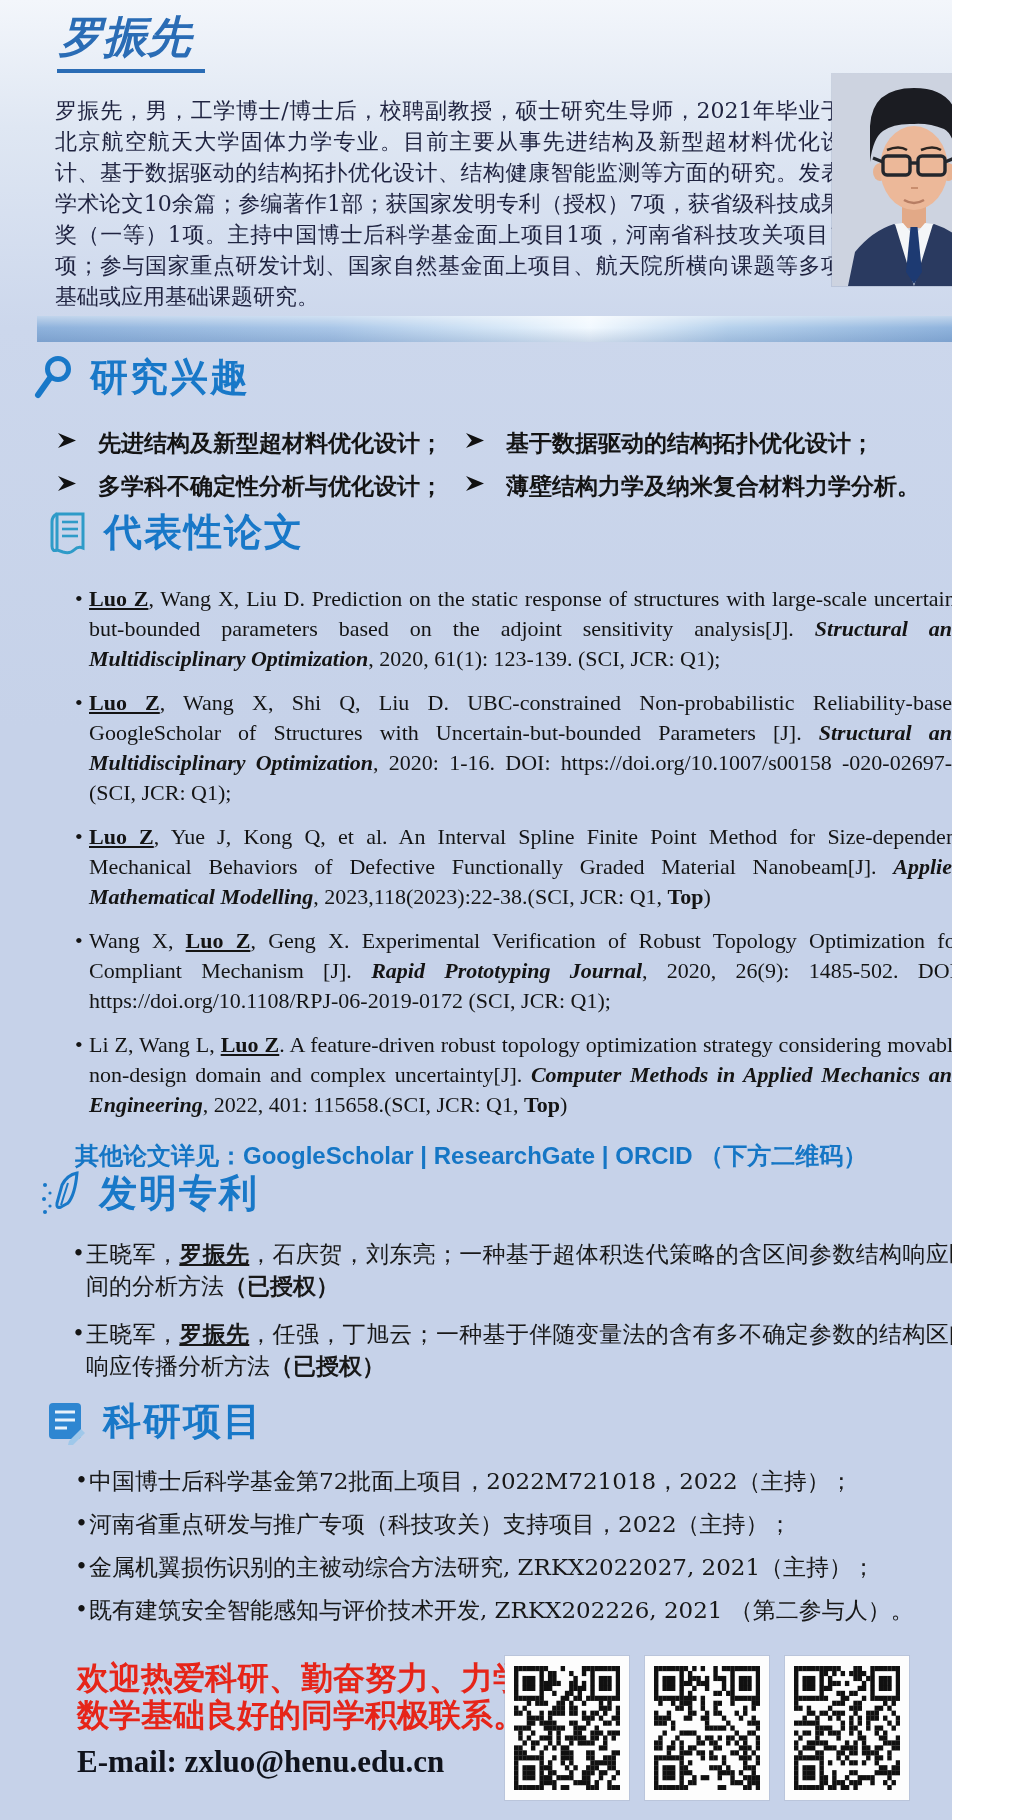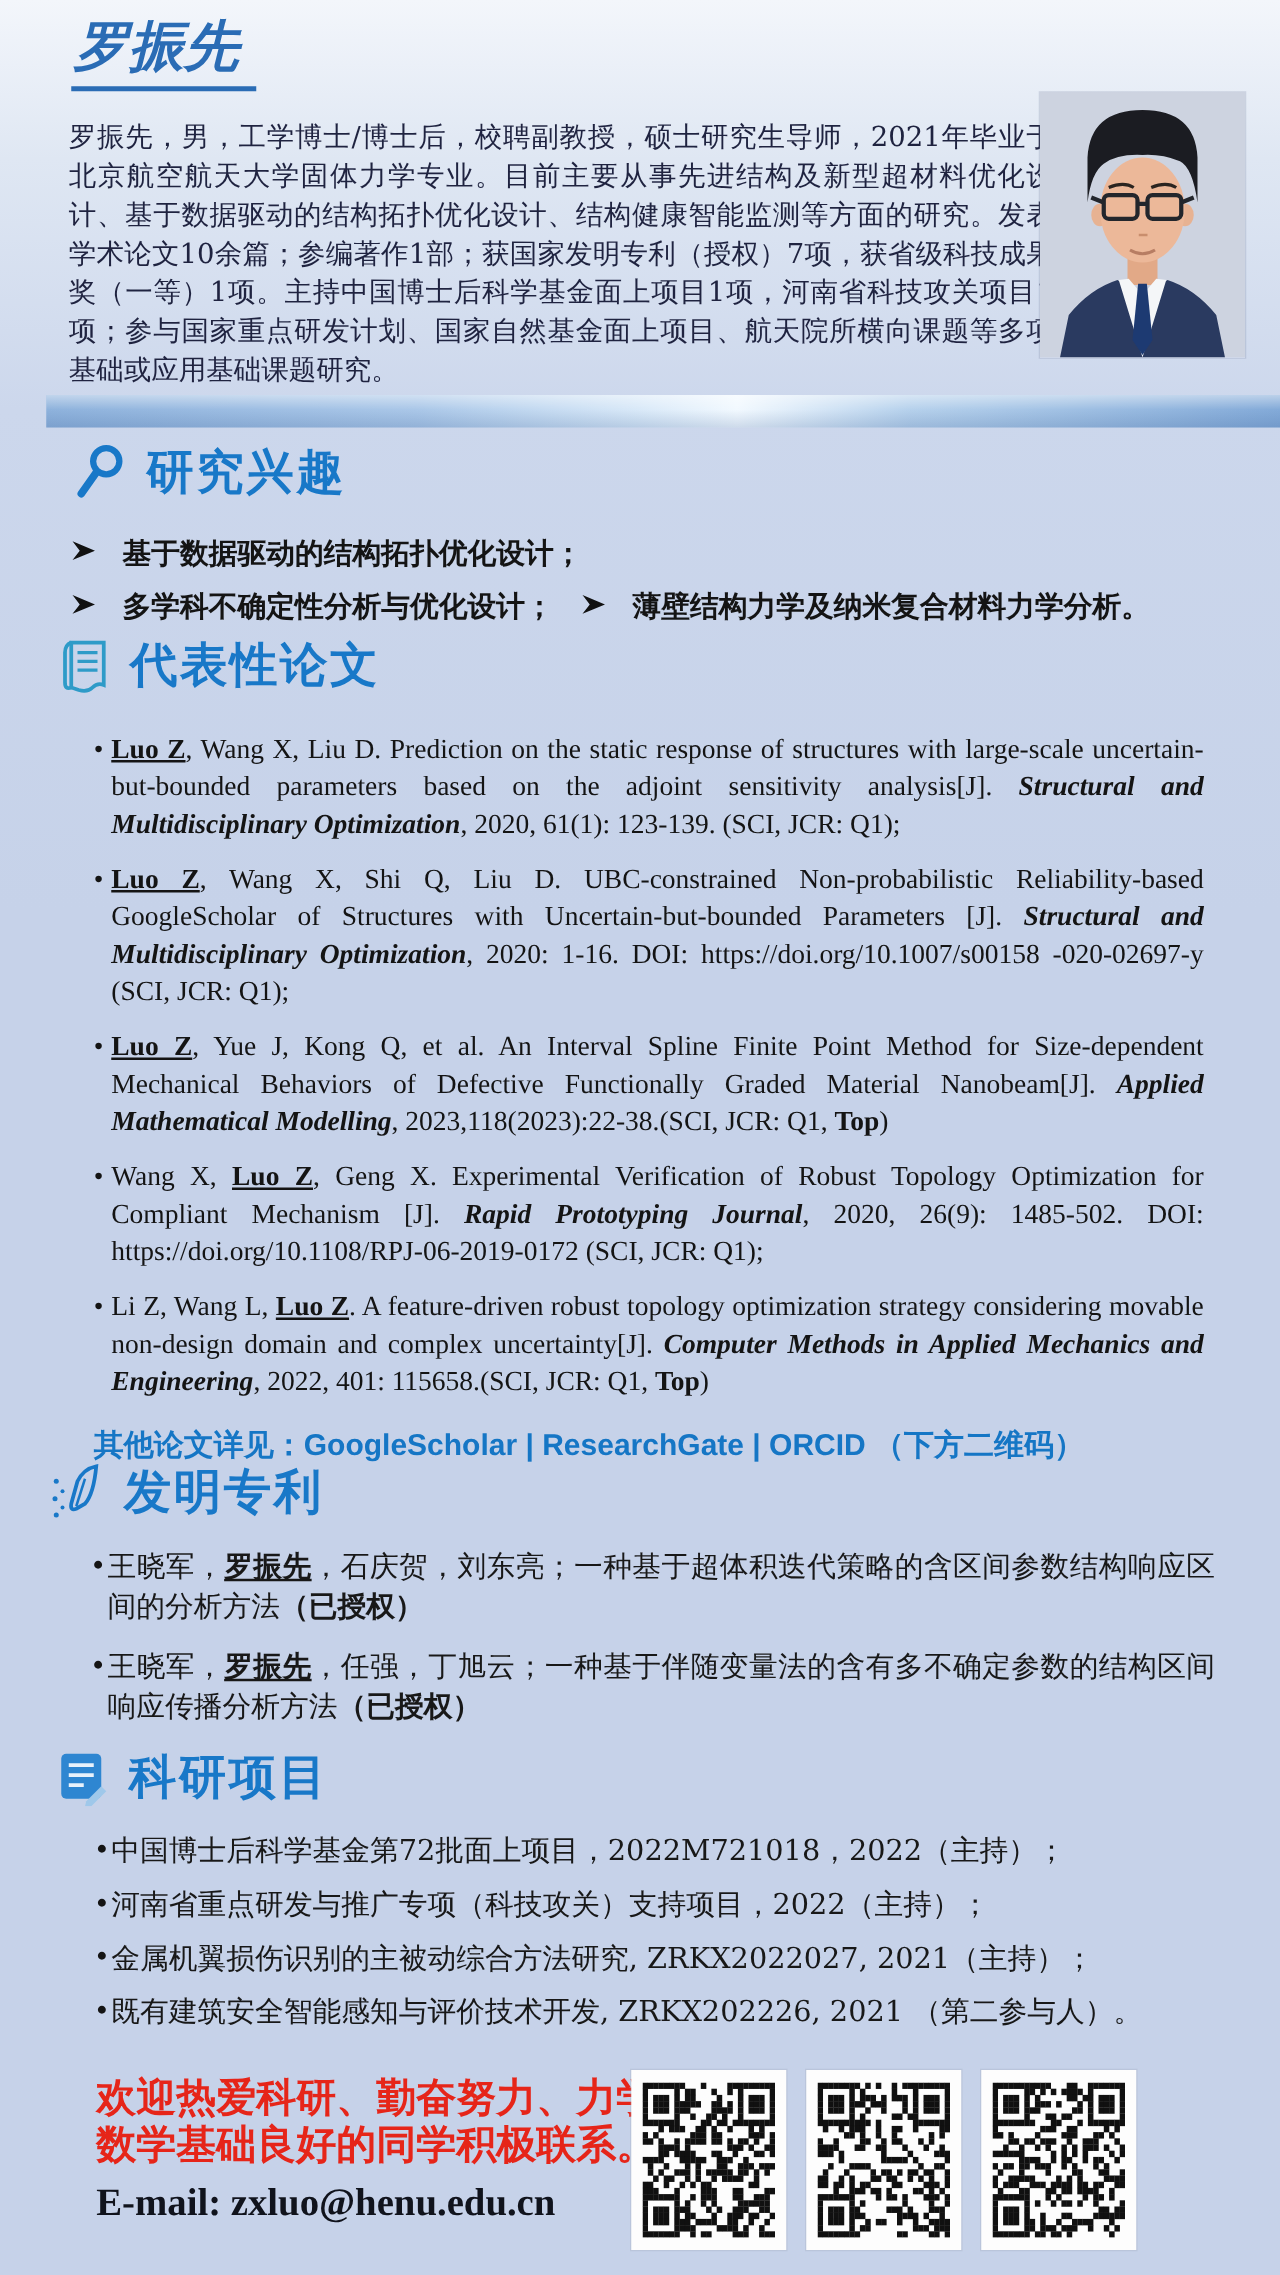--- a/index.html
+++ b/index.html
@@ -1,18 +1,18 @@
 <!DOCTYPE html>
 <html><head>
 <meta charset="utf-8">
 <style>
   html,body{margin:0;padding:0;}
   .page{
     position:relative;
-    width:1024px;height:1820px;
+    width:952px;height:1820px;
     overflow:hidden;
     background:linear-gradient(180deg,#f3f6fb 0%,#dfe7f3 7%,#ccd7ec 18%,#c6d2e9 40%,#c6d2e9 100%);
     font-family:"Liberation Sans",sans-serif;
   }
   
   .name{
     position:absolute;left:57px;top:8px;margin:0;
     font-family:"Liberation Serif",serif;
     font-size:44px;font-weight:bold;font-style:italic;
     color:#2a6cb5;
@@ -134,32 +134,40 @@
       </g>
       <path d="M55,76 q12,-5 20,0" stroke="#2a2420" stroke-width="2.5" fill="none"></path>
       <path d="M89,76 q12,-5 20,0" stroke="#2a2420" stroke-width="2.5" fill="none"></path>
       <path d="M79,114 h7" stroke="#c98e6e" stroke-width="2" fill="none"></path>
       <path d="M72,126 q10,6 20,0" stroke="#b77d63" stroke-width="2.5" fill="none"></path>
     </svg>
   </div>
 
   <div class="divider"></div>
 
-  <div class="sec-h" style="left:59px;top:352px;">
+  <div class="sec-h" style="left:32px;top:352px;">
     <span class="sec-icon">
       <svg width="42" height="46" viewBox="0 0 42 46">
         <circle cx="26" cy="14" r="10.5" fill="none" stroke="#1878c8" stroke-width="5"></circle>
         <line x1="18" y1="23" x2="6" y2="40" stroke="#1878c8" stroke-width="6" stroke-linecap="round"></line>
       </svg>
     </span>
     <span class="sec-title">研究兴趣</span>
   </div>
 
   <div class="interests">
     <div class="int-row">
+      <div class="int-item c1">
+        <span class="int-arrow">
+          <svg width="21" height="17" viewBox="0 0 21 17">
+              <path d="M1,1 L19,8.5 L1,16 L6.8,8.5 Z" fill="#111"></path>
+            </svg>
+        </span>
+        <span class="int-text">先进结构及新型超材料优化设计；</span>
+      </div>
       <div class="int-item">
         <span class="int-arrow">
           <svg width="21" height="17" viewBox="0 0 21 17">
               <path d="M1,1 L19,8.5 L1,16 L6.8,8.5 Z" fill="#111"></path>
             </svg>
         </span>
         <span class="int-text">基于数据驱动的结构拓扑优化设计；</span>
       </div>
     </div>
     <div class="int-row">

